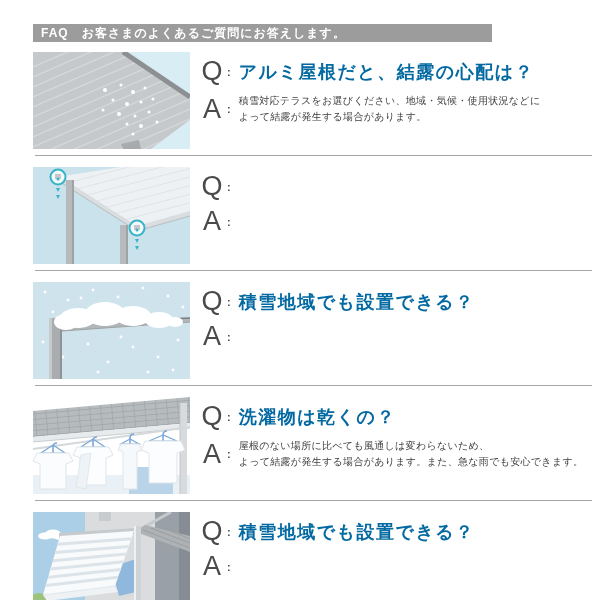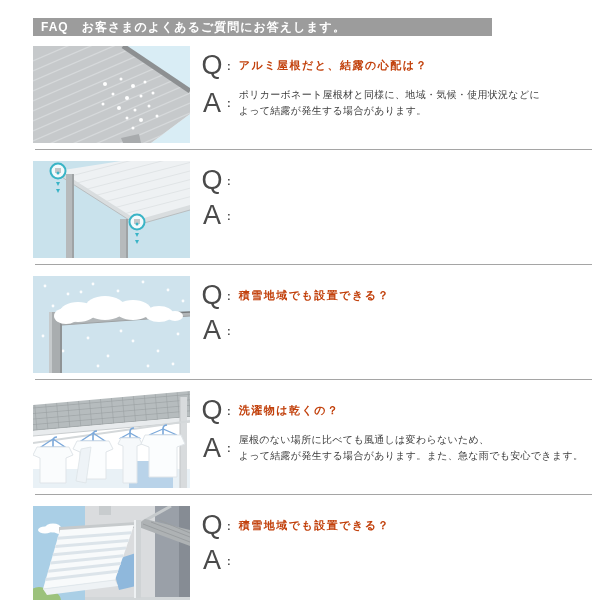--- a/index.html
+++ b/index.html
@@ -2,39 +2,39 @@
 <html lang="ja"><head>
 <meta charset="utf-8">
 <style>
   html,body { margin:0; padding:0; }
   body {
     width:600px; height:600px; background:#ffffff; overflow:hidden;
     font-family:"Liberation Sans","DejaVu Sans",sans-serif;
   }
   .page { width:600px; height:600px; }
   .faq-header {
-    margin:18px 0 0 33px; width:459px; height:18px; line-height:18px;
+    margin:24px 0 0 33px; width:459px; height:18px; line-height:18px;
     background:#9c9c9c; color:#ffffff; font-size:12px; font-weight:bold;
     padding-left:8px; box-sizing:border-box; letter-spacing:1px;
     white-space:nowrap; overflow:hidden;
   }
   .faq-list { margin-left:33px; }
   .row { display:flex; align-items:flex-start; min-height:97px; }
   .row:first-child { margin-top:10px; }
   .illus { width:157px; height:97px; flex:0 0 157px; display:block; }
   .qa { margin-left:9px; padding-top:6px; }
   .q-line { display:flex; align-items:center; }
   .a-line { display:flex; align-items:center; margin-top:8px; }
   .letter {
     font-size:27px; line-height:1; color:#4a4a4a; font-weight:400;
     width:26px; text-align:center; flex:0 0 26px;
   }
   .colon { font-size:11px; font-weight:bold; color:#4a4a4a; margin:0 8px 0 2px; }
   .question {
-    font-size:11px; font-weight:bold; color:#c2410c; letter-spacing:1.5px;
+    font-size:18px; font-weight:bold; color:#0369a1; letter-spacing:1.5px;
     white-space:nowrap;
   }
   .answer {
     font-size:10px; color:#3d3d3d; line-height:1.6; letter-spacing:0.3px;
     white-space:pre-line;
   }
   .separator {
     border:none; border-top:1px solid #a5a5a5;
     margin:6px 0 11px 2px; width:557px;
   }
@@ -99,21 +99,21 @@
       </svg>
       <div class="qa">
         <div class="q-line">
           <span class="letter">Q</span>
             <span class="colon">:</span>
           <span class="question">アルミ屋根だと、結露の心配は？</span>
         </div>
         <div class="a-line">
           <span class="letter">A</span>
             <span class="colon">:</span>
-          <span class="answer">ポリカーボネート屋根材と同様に、地域・気候・使用状況などに
+          <span class="answer">積雪対応テラスをお選びください、地域・気候・使用状況などに
 よって結露が発生する場合があります。</span>
         </div>
       </div>
     </div>
 
     <hr class="separator">
 
     <div class="row">
       <svg class="illus" viewBox="0 0 157 97">
         <defs>

